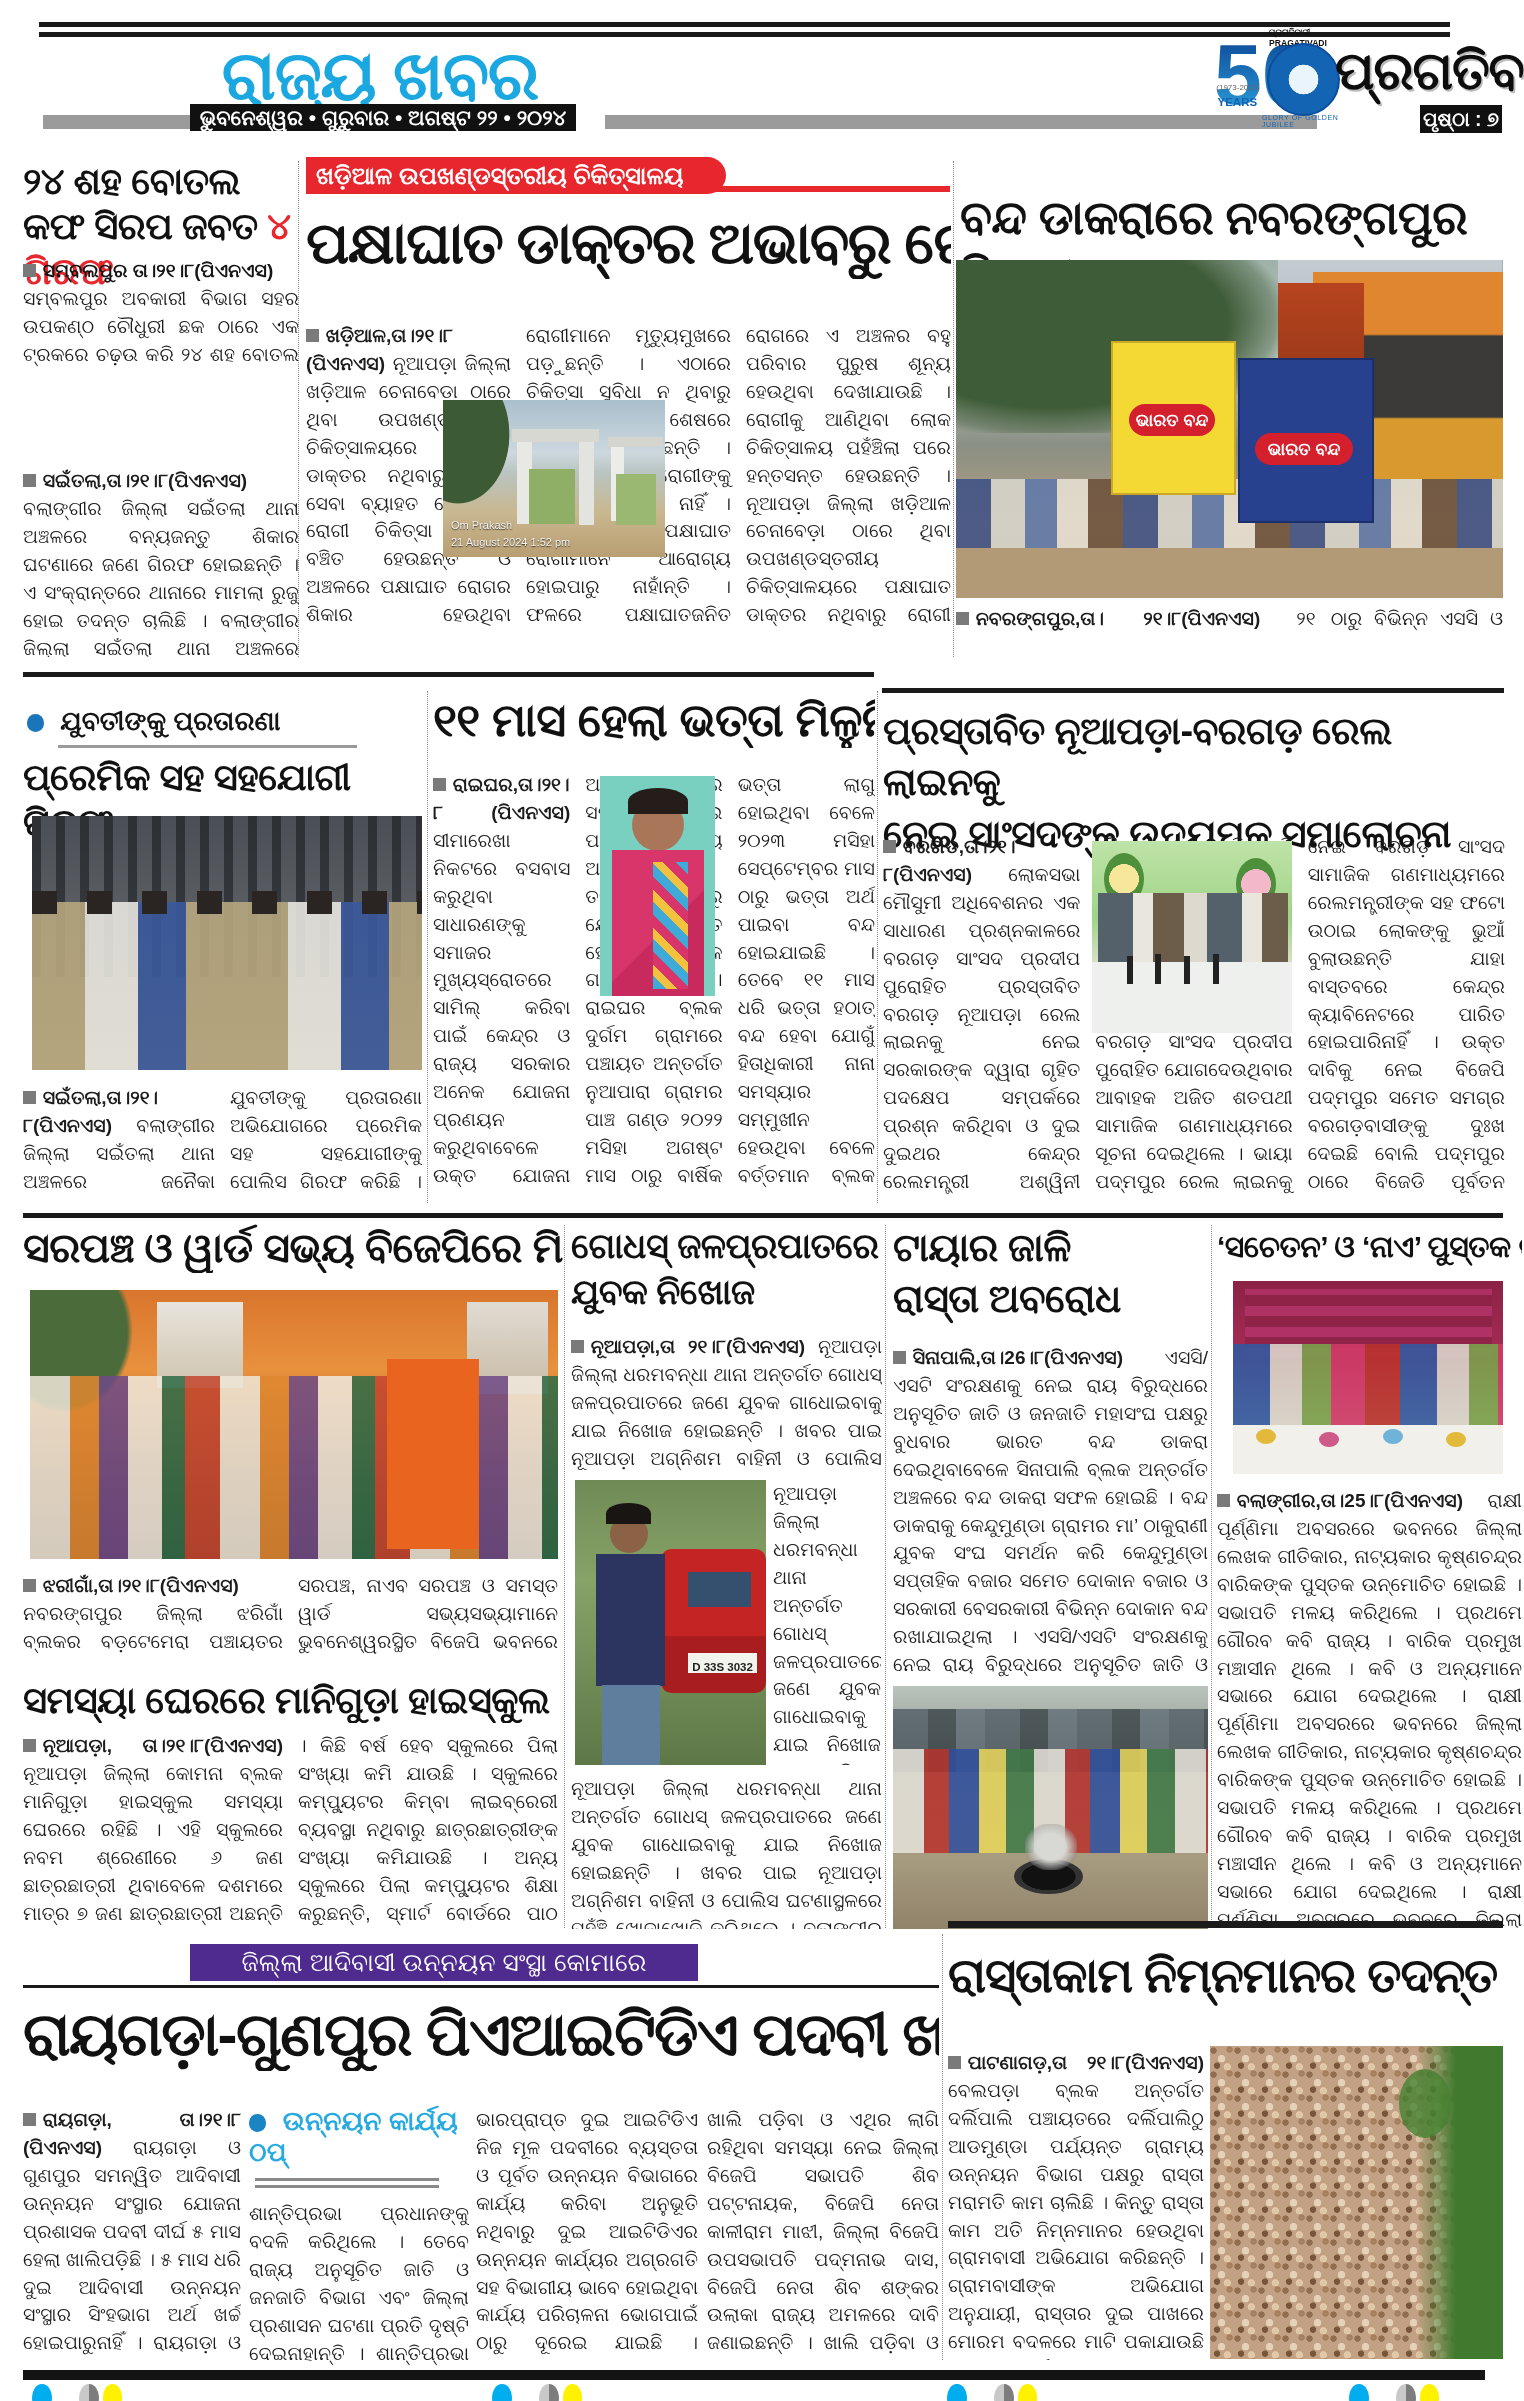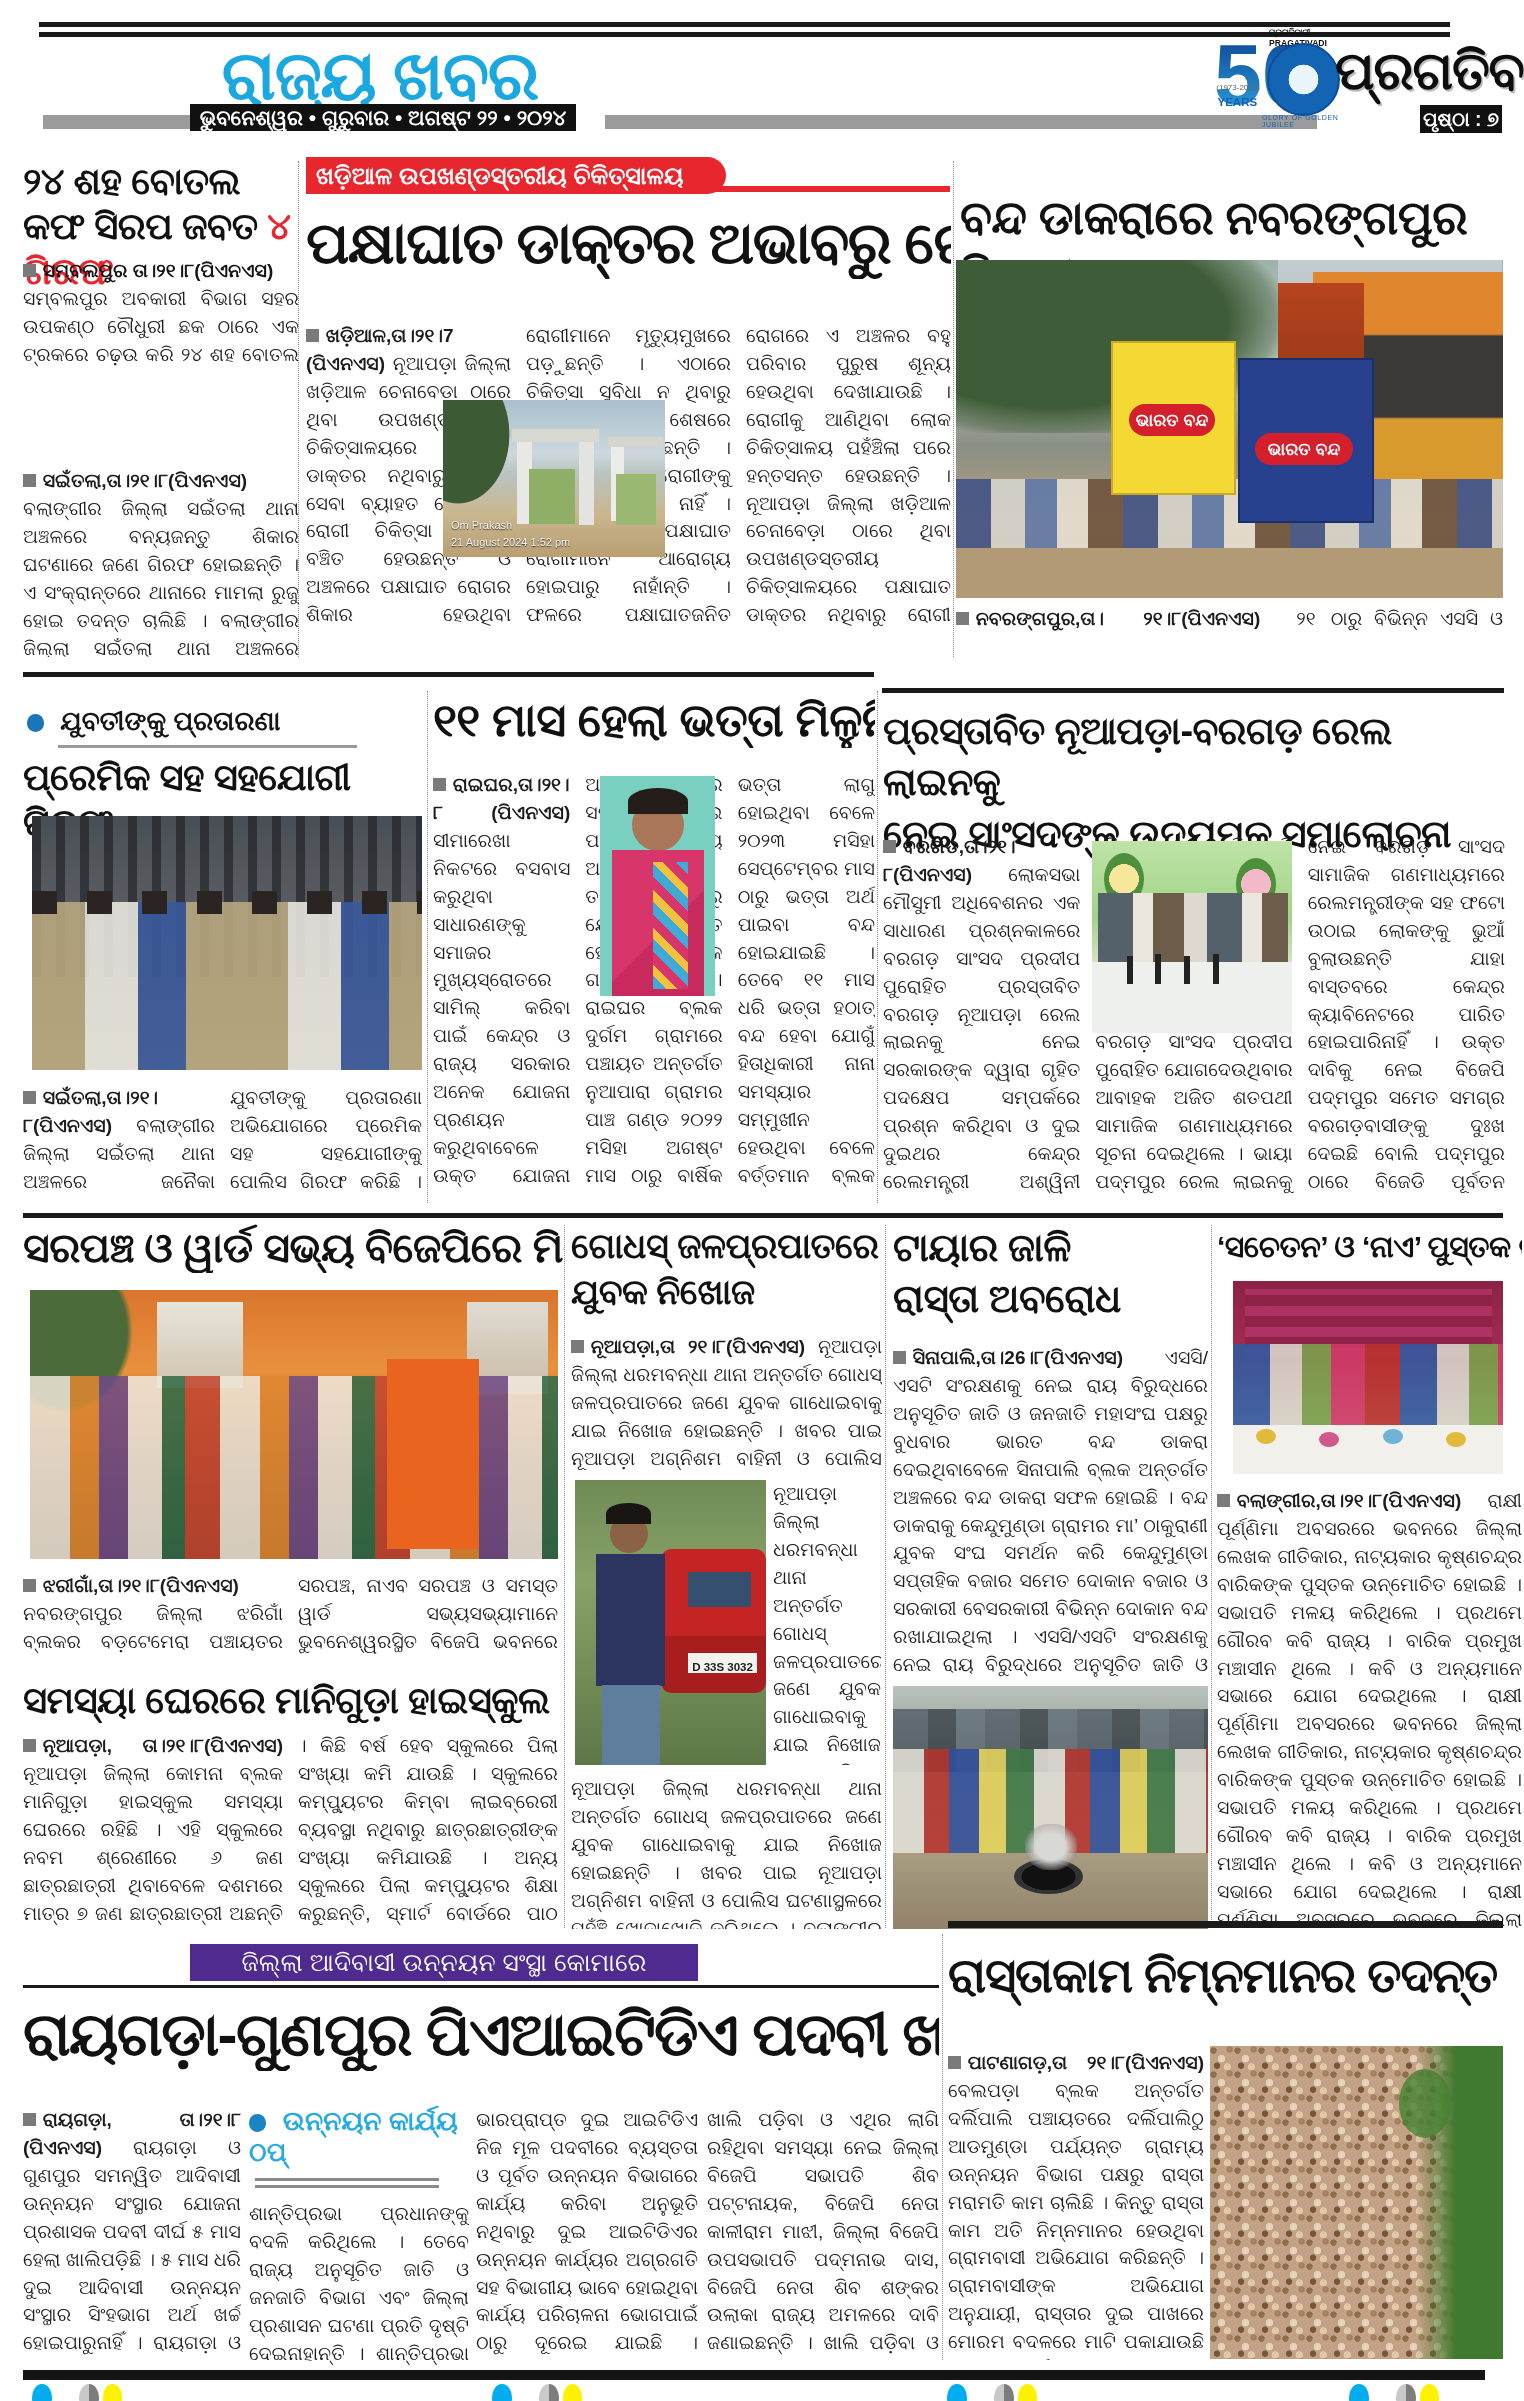--- a/index.html
+++ b/index.html
@@ -66,21 +66,21 @@
   </div>
 
   <div class="abs dotsep" style="left:298px;top:161px;height:496px;"></div>
 
   <div class="abs" style="left:306px;top:157px;width:410px;height:37px;background:#e8262d;border-radius:0 23px 23px 0;display:flex;align-items:center;padding-left:10px;color:#fff;font-size:24px;font-weight:700;">ଖଡ଼ିଆଳ ଉପଖଣ୍ଡସ୍ତରୀୟ ଚିକିତ୍ସାଳୟ</div>
   <div class="abs" style="left:708px;top:186px;width:242px;height:5.8px;background:#e8262d;"></div>
 
   <div class="abs headline nowrap" style="left:306px;top:208px;width:645px;font-size:58px;letter-spacing:-1.7px;">ପକ୍ଷାଘାତ ଡାକ୍ତର ଅଭାବରୁ ରୋଗୀ ହନ୍ତସନ୍ତ</div>
 
   <div class="abs body-txt cols-3" style="left:306px;top:322px;width:645px;height:334px;">
-    <span class="sq"></span><span class="dl">ଖଡ଼ିଆଳ,ତା।୨୧।7 (ପିଏନଏସ)</span>
+    <span class="sq"></span><span class="dl">ଖଡ଼ିଆଳ,ତା।୨୧।୮ (ପିଏନଏସ)</span>
     <span> ନୂଆପଡ଼ା ଜିଲ୍ଲା ଖଡ଼ିଆଳ ଚେନାବେଡ଼ା ଠାରେ ଥିବା ଉପଖଣ୍ଡସ୍ତରୀୟ ଚିକିତ୍ସାଳୟରେ ପକ୍ଷାଘାତ ଡାକ୍ତର ନଥିବାରୁ ରୋଗୀ ସେବା ବ୍ୟାହତ ହୋଇଛି । ରୋଗୀ ଚିକିତ୍ସା ସେବାରୁ ବଞ୍ଚିତ ହେଉଛନ୍ତି ଓ ଅଞ୍ଚଳରେ ପକ୍ଷାଘାତ ରୋଗର ଶିକାର ହେଉଥିବା ରୋଗୀମାନେ ମୃତ୍ୟୁମୁଖରେ ପଡ଼ୁଛନ୍ତି । ଏଠାରେ ଚିକିତ୍ସା ସୁବିଧା ନ ଥିବାରୁ ରୋଗୀ ମରଣ ସହ ଶେଷରେ ମୃତ୍ୟୁବରଣ କରୁଛନ୍ତି । ଚିକିତ୍ସାଳୟରେ ରୋଗୀଙ୍କୁ ଚିକିତ୍ସା ମିଳିପାରୁ ନାହିଁ । ନଥିବାରୁ ଏଠାରେ ପକ୍ଷାଘାତ ରୋଗୀମାନେ ଆରୋଗ୍ୟ ହୋଇପାରୁ ନାହାଁନ୍ତି । ଫଳରେ ପକ୍ଷାଘାତଜନିତ ରୋଗରେ ଏ ଅଞ୍ଚଳର ବହୁ ପରିବାର ପୁରୁଷ ଶୂନ୍ୟ ହେଉଥିବା ଦେଖାଯାଉଛି । ରୋଗୀକୁ ଆଣିଥିବା ଲୋକ ଚିକିତ୍ସାଳୟ ପହଁଞ୍ଚିଲା ପରେ ହନ୍ତସନ୍ତ ହେଉଛନ୍ତି । ନୂଆପଡ଼ା ଜିଲ୍ଲା ଖଡ଼ିଆଳ ଚେନାବେଡ଼ା ଠାରେ ଥିବା ଉପଖଣ୍ଡସ୍ତରୀୟ ଚିକିତ୍ସାଳୟରେ ପକ୍ଷାଘାତ ଡାକ୍ତର ନଥିବାରୁ ରୋଗୀ ସେବା ବ୍ୟାହତ ହୋଇଛି । ରୋଗୀ ଚିକିତ୍ସା ସେବାରୁ ବଞ୍ଚିତ ହେଉଛନ୍ତି ଓ ଅଞ୍ଚଳରେ ପକ୍ଷାଘାତ ରୋଗର ଶିକାର ହେଉଥିବା ରୋଗୀମାନେ ମୃତ୍ୟୁମୁଖରେ ପଡ଼ୁଛନ୍ତି । ଏଠାରେ ଚିକିତ୍ସା ସୁବିଧା ନ ଥିବାରୁ ରୋଗୀ ମରଣ ସହ ଶେଷରେ ମୃତ୍ୟୁବରଣ କରୁଛନ୍ତି । ଚିକିତ୍ସାଳୟରେ ରୋଗୀଙ୍କୁ ଚିକିତ୍ସା ମିଳିପାରୁ ନାହିଁ । ନଥିବାରୁ ଏଠାରେ ପକ୍ଷାଘାତ ରୋଗୀମାନେ ଆରୋଗ୍ୟ ହୋଇପାରୁ ନାହାଁନ୍ତି । ଫଳରେ ପକ୍ଷାଘାତଜନିତ ରୋଗରେ ଏ ଅଞ୍ଚଳର ବହୁ ପରିବାର ପୁରୁଷ ଶୂନ୍ୟ ହେଉଥିବା ଦେଖାଯାଉଛି । ରୋଗୀକୁ ଆଣିଥିବା ଲୋକ ଚିକିତ୍ସାଳୟ ପହଁଞ୍ଚିଲା ପରେ ହନ୍ତସନ୍ତ ହେଉଛନ୍ତି । ନୂଆପଡ଼ା ଜିଲ୍ଲା ଖଡ଼ିଆଳ ଚେନାବେଡ଼ା ଠାରେ ଥିବା ଉପଖଣ୍ଡସ୍ତରୀୟ ଚିକିତ୍ସାଳୟରେ ପକ୍ଷାଘାତ ଡାକ୍ତର ନଥିବାରୁ ରୋଗୀ ସେବା ବ୍ୟାହତ ହୋଇଛି । ରୋଗୀ ଚିକିତ୍ସା ସେବାରୁ ବଞ୍ଚିତ ହେଉଛନ୍ତି ଓ ଅଞ୍ଚଳରେ ପକ୍ଷାଘାତ ରୋଗର ଶିକାର ହେଉଥିବା ରୋଗୀମାନେ ମୃତ୍ୟୁମୁଖରେ ପଡ଼ୁଛନ୍ତି । ଏଠାରେ ଚିକିତ୍ସା ସୁବିଧା ନ ଥିବାରୁ ରୋଗୀ ମରଣ ସହ ଶେଷରେ ମୃତ୍ୟୁବରଣ କରୁଛନ୍ତି । ଚିକିତ୍ସାଳୟରେ ରୋଗୀଙ୍କୁ ଚିକିତ୍ସା ମିଳିପାରୁ ନାହିଁ । ନଥିବାରୁ ଏଠାରେ ପକ୍ଷାଘାତ ରୋଗୀମାନେ ଆରୋଗ୍ୟ ହୋଇପାରୁ ନାହାଁନ୍ତି । ଫଳରେ ପକ୍ଷାଘାତଜନିତ ରୋଗରେ ଏ ଅଞ୍ଚଳର ବହୁ ପରିବାର ପୁରୁଷ ଶୂନ୍ୟ ହେଉଥିବା ଦେଖାଯାଉଛି । ରୋଗୀକୁ ଆଣିଥିବା ଲୋକ ଚିକିତ୍ସାଳୟ ପହଁଞ୍ଚିଲା ପରେ ହନ୍ତସନ୍ତ ହେଉଛନ୍ତି ।</span>
   </div>
 
   <div class="abs photo" style="left:443px;top:400px;width:222px;height:157px;background:
       linear-gradient(180deg,#a9bfcc 0%,#cdd8de 34%,#b9c4c2 46%,#c9b78f 72%,#b99e72 100%);">
     <i class="abs" style="left:0;top:0;width:75px;height:115px;background:radial-gradient(ellipse at 20% 30%,#3c5a33 0 60%,transparent 61%);"></i>
     <i class="abs" style="left:74px;top:32px;width:15px;height:92px;background:#e8e8e4;"></i>
     <i class="abs" style="left:136px;top:29px;width:15px;height:96px;background:#e3e3df;"></i>
     <i class="abs" style="left:69px;top:29px;width:87px;height:12.7px;background:#d8d8d2;"></i>
     <i class="abs" style="left:168px;top:40px;width:12.7px;height:81px;background:#ececе8;background:#ececE8;"></i>
@@ -241,21 +241,21 @@
   <div class="abs photo" style="left:1233px;top:1281px;width:270px;height:193px;background:linear-gradient(180deg,#8c2246 0%,#a62c55 40%,#ddd6c8 75%,#efece3 100%);">
     <i class="abs" style="left:11.5px;top:8px;width:247px;height:69px;background:repeating-linear-gradient(0deg,#b5346a 0 10.4px,#8c2246 10.4px 21px);opacity:.8;"></i>
     <i class="abs" style="left:0;top:63px;width:270px;height:86px;background:repeating-linear-gradient(90deg,#33589e 0 37px,#d8d3c8 37px 69px,#7aa04a 69px 98px,#cf3a66 98px 132px,#b8322c 132px 167px);opacity:.9;"></i>
     <i class="abs" style="left:0;top:144px;width:270px;height:49px;background:#f2f0ea;"></i>
     <i class="abs" style="left:23px;top:148px;width:19.6px;height:15px;border-radius:50%;background:#e2b93b;"></i>
     <i class="abs" style="left:86px;top:151px;width:19.6px;height:15px;border-radius:50%;background:#cf5a8a;"></i>
     <i class="abs" style="left:150px;top:148px;width:19.6px;height:15px;border-radius:50%;background:#6fb3d8;"></i>
     <i class="abs" style="left:213px;top:151px;width:19.6px;height:15px;border-radius:50%;background:#e2b93b;"></i>
   </div>
   <div class="abs body-txt" style="left:1217px;top:1487px;width:305px;height:441px;">
-    <span class="sq"></span><span class="dl">ବଲାଙ୍ଗୀର,ତା।୨୧।୮(ପିଏନଏସ)</span>
+    <span class="sq"></span><span class="dl">ବଲାଙ୍ଗୀର,ତା।25।୮(ପିଏନଏସ)</span>
     <span> ରାକ୍ଷୀ ପୂର୍ଣ୍ଣିମା ଅବସରରେ ଭବନରେ ଜିଲ୍ଲା ଲେଖକ ଗୀତିକାର, ନାଟ୍ୟକାର କୃଷ୍ଣଚନ୍ଦ୍ର ବାରିକଙ୍କ ପୁସ୍ତକ ଉନ୍ମୋଚିତ ହୋଇଛି । ସଭାପତି ମଳୟ କରିଥିଲେ । ପ୍ରଥମେ ଗୌରବ କବି ରାଜ୍ୟ । ବାରିକ ପ୍ରମୁଖ ମଞ୍ଚାସୀନ ଥିଲେ । କବି ଓ ଅନ୍ୟମାନେ ସଭାରେ ଯୋଗ ଦେଇଥିଲେ । ରାକ୍ଷୀ ପୂର୍ଣ୍ଣିମା ଅବସରରେ ଭବନରେ ଜିଲ୍ଲା ଲେଖକ ଗୀତିକାର, ନାଟ୍ୟକାର କୃଷ୍ଣଚନ୍ଦ୍ର ବାରିକଙ୍କ ପୁସ୍ତକ ଉନ୍ମୋଚିତ ହୋଇଛି । ସଭାପତି ମଳୟ କରିଥିଲେ । ପ୍ରଥମେ ଗୌରବ କବି ରାଜ୍ୟ । ବାରିକ ପ୍ରମୁଖ ମଞ୍ଚାସୀନ ଥିଲେ । କବି ଓ ଅନ୍ୟମାନେ ସଭାରେ ଯୋଗ ଦେଇଥିଲେ । ରାକ୍ଷୀ ପୂର୍ଣ୍ଣିମା ଅବସରରେ ଭବନରେ ଜିଲ୍ଲା ଲେଖକ ଗୀତିକାର, ନାଟ୍ୟକାର କୃଷ୍ଣଚନ୍ଦ୍ର ବାରିକଙ୍କ ପୁସ୍ତକ ଉନ୍ମୋଚିତ ହୋଇଛି । ସଭାପତି ମଳୟ କରିଥିଲେ । ପ୍ରଥମେ ଗୌରବ କବି ରାଜ୍ୟ । ବାରିକ ପ୍ରମୁଖ ମଞ୍ଚାସୀନ ଥିଲେ । କବି ଓ ଅନ୍ୟମାନେ ସଭାରେ ଯୋଗ ଦେଇଥିଲେ । ରାକ୍ଷୀ ପୂର୍ଣ୍ଣିମା ଅବସରରେ ଭବନରେ ଜିଲ୍ଲା ଲେଖକ ଗୀତିକାର, ନାଟ୍ୟକାର କୃଷ୍ଣଚନ୍ଦ୍ର ବାରିକଙ୍କ ପୁସ୍ତକ ଉନ୍ମୋଚିତ ହୋଇଛି । ସଭାପତି ମଳୟ କରିଥିଲେ । ପ୍ରଥମେ ଗୌରବ କବି ରାଜ୍ୟ । ବାରିକ ପ୍ରମୁଖ ମଞ୍ଚାସୀନ ଥିଲେ । କବି ଓ ଅନ୍ୟମାନେ ସଭାରେ ଯୋଗ ଦେଇଥିଲେ ।</span>
   </div>
 
   <div class="abs" style="left:190px;top:1944px;width:508px;height:37px;background:#4f2b8f;color:#fff;display:flex;align-items:center;justify-content:center;font-size:25px;font-weight:400;">ଜିଲ୍ଲା ଆଦିବାସୀ ଉନ୍ନୟନ ସଂସ୍ଥା କୋମାରେ</div>
   <div class="abs rule" style="left:23px;top:1985px;width:916px;height:2.9px;"></div>
   <div class="abs headline nowrap" style="left:23px;top:1998px;width:916px;font-size:60px;letter-spacing:-1.7px;">ରାୟଗଡ଼ା-ଗୁଣପୁର ପିଏଆଇଟିଡିଏ ପଦବୀ ଖାଲି</div>
 
   <div class="abs body-txt" style="left:23px;top:2106px;width:218px;height:253px;">
     <span class="sq"></span><span class="dl">ରାୟଗଡ଼ା, ତା।୨୧।୮ (ପିଏନଏସ)</span>
     <span> ରାୟଗଡ଼ା ଓ ଗୁଣପୁର ସମନ୍ୱିତ ଆଦିବାସୀ ଉନ୍ନୟନ ସଂସ୍ଥାର ଯୋଜନା ପ୍ରଶାସକ ପଦବୀ ଦୀର୍ଘ ୫ ମାସ ହେଲା ଖାଲିପଡ଼ିଛି । ୫ ମାସ ଧରି ଦୁଇ ଆଦିବାସୀ ଉନ୍ନୟନ ସଂସ୍ଥାର ସିଂହଭାଗ ଅର୍ଥ ଖର୍ଚ୍ଚ ହୋଇପାରୁନାହିଁ । ରାୟଗଡ଼ା ଓ ଗୁଣପୁର ସମନ୍ୱିତ ଆଦିବାସୀ ଉନ୍ନୟନ ସଂସ୍ଥାର ଯୋଜନା ପ୍ରଶାସକ ପଦବୀ ଦୀର୍ଘ ୫ ମାସ ହେଲା ଖାଲିପଡ଼ିଛି । ୫ ମାସ ଧରି ଦୁଇ ଆଦିବାସୀ ଉନ୍ନୟନ ସଂସ୍ଥାର ସିଂହଭାଗ ଅର୍ଥ ଖର୍ଚ୍ଚ ହୋଇପାରୁନାହିଁ ।</span>

